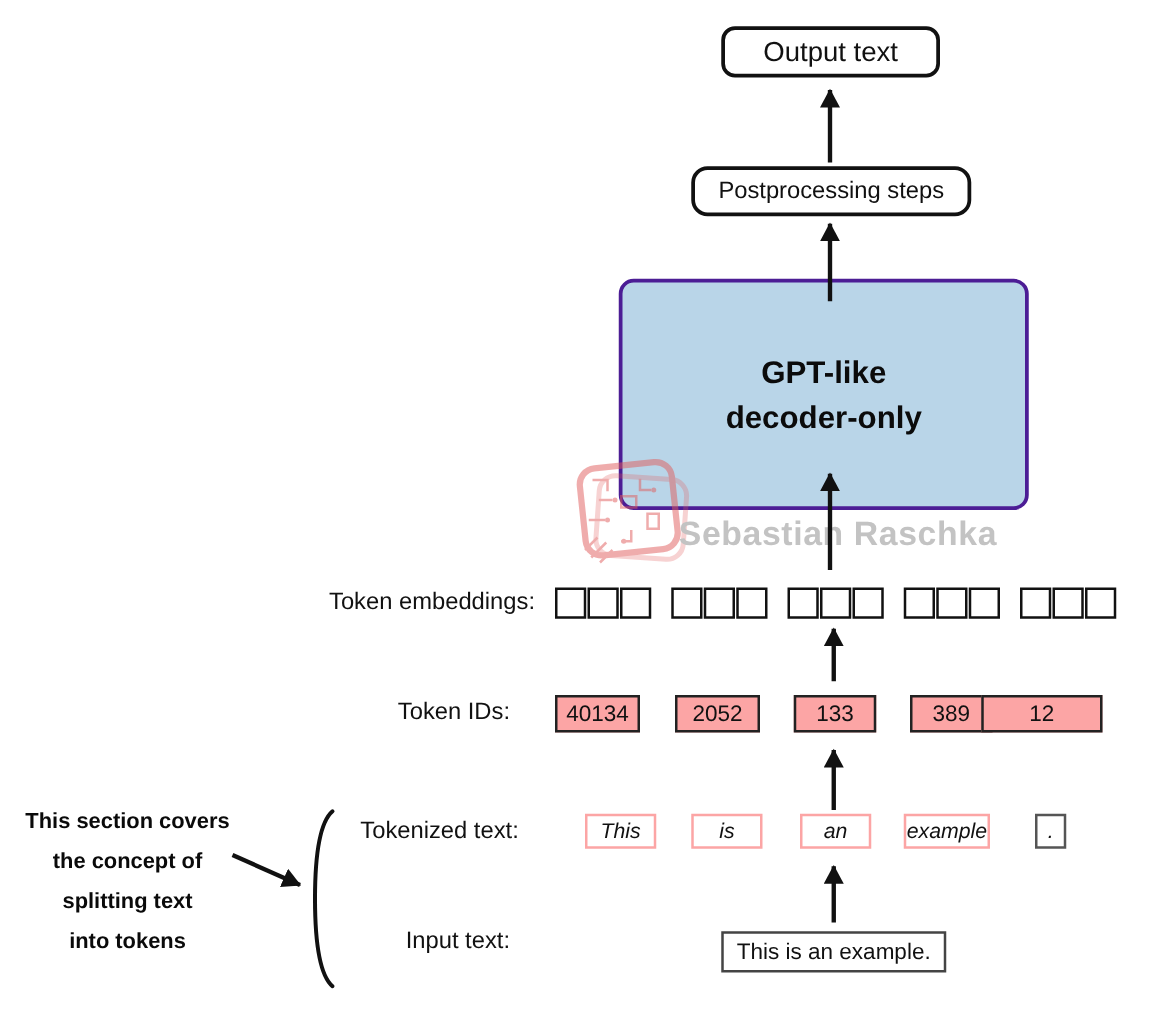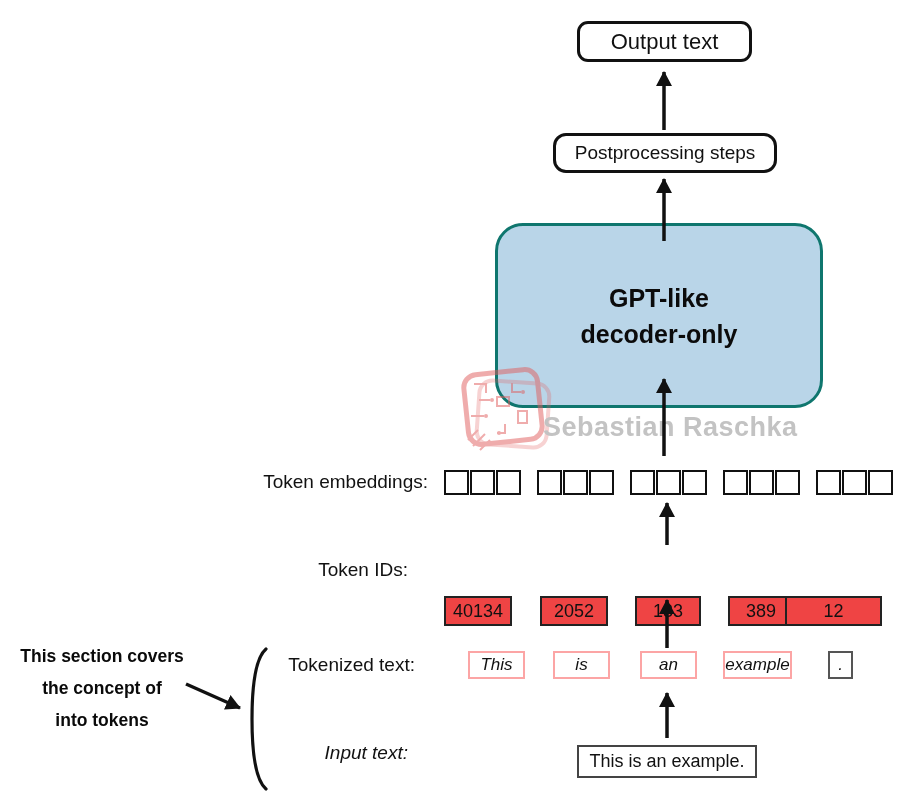--- a/index.html
+++ b/index.html
@@ -11,50 +11,50 @@
   .pillbox{
     position:absolute; background:#fff; border:3px solid #111; border-radius:13px;
     display:flex; align-items:center; justify-content:center;
     font-size:19px; color:#111; box-sizing:border-box; white-space:nowrap;
   }
   #output-box{ left:577px; top:21px;  width:175px; height:41px; font-size:22px;border-radius:11px;}
   #postproc-box{ left:553px; top:133px; width:224px; height:40px; }
   
   #transformer-box{
     position:absolute; left:495px; top:223px; width:328px; height:185px;
-    background:#b9d5e8; border:3px solid #0f766e; border-radius:28px;
+    background:#b9d5e8; border:3px solid #4c1d95; border-radius:12px;
     display:flex; flex-direction:column; align-items:center; justify-content:center;
     box-sizing:border-box; z-index:1;
   }
   #transformer-box .tline{
     font-size:25px; font-weight:700; line-height:36px; text-align:center; color:#0b0b0b;
   }
   
   #watermark-text{
     position:absolute; left:543px; top:412px; width:270px; z-index:2;
     font-size:27px; font-weight:700; color:#c3c3c3; letter-spacing:0.5px; white-space:nowrap;
   }
   #watermark-logo{ position:absolute; left:0; top:0; width:920px; height:807px; z-index:2; pointer-events:none;}
   
   .row-label{
     position:absolute; font-size:19px; color:#111; white-space:nowrap; text-align:right;
   }
   #lbl-emb{ right:492px; top:471px; }
   #lbl-ids{ right:512px; top:559px; }
   #lbl-tok{ right:505px; top:654px; }
-  #lbl-inp{ right:512px; top:742px;font-style:italic; }
+  #lbl-inp{ right:512px; top:742px; }
   
   .emb-group{ position:absolute; top:470px; display:flex; gap:1px; }
   #emb-g1{left:444px} #emb-g2{left:537px} #emb-g3{left:630px} #emb-g4{left:723px} #emb-g5{left:816px}
   .emb-cell{ width:25px; height:25px; box-sizing:border-box; border:2px solid #111; background:#fff; }
   
   .idbox{
     position:absolute; top:556px; height:30px; width:68px; box-sizing:border-box;
-    background:#ef4444; border:2px solid #222; display:flex; align-items:center; justify-content:center;
-    font-size:18px; color:#111;margin-top:40px;
+    background:#fca5a5; border:2px solid #222; display:flex; align-items:center; justify-content:center;
+    font-size:18px; color:#111;
   }
   #id1{left:444px} #id2{left:540px} #id3{left:635px;width:66px} #id4{left:728px;width:66px} #id5{left:785px;width:97px}
   
   .tokbox{
     position:absolute; top:651px; height:28px; box-sizing:border-box;
     background:#fff; border:2px solid #fca5a5; display:flex; align-items:center; justify-content:center;
     font-size:17px; font-style:italic; color:#111;
   }
   #tok1{left:468px;width:57px} #tok2{left:553px;width:57px} #tok3{left:640px;width:57px}
   #tok4{left:723px;width:69px} #tok5{left:828px;width:25px; border-color:#555;}
@@ -155,20 +155,21 @@
   <div id="tok2" class="tokbox">is</div>
   <div id="tok3" class="tokbox">an</div>
   <div id="tok4" class="tokbox">example</div>
   <div id="tok5" class="tokbox">.</div>
 
   <div id="input-box">This is an example.</div>
 
   <div id="annotation">
     <div>This section covers</div>
     <div>the concept of</div>
+    <div>splitting text</div>
     <div>into tokens</div>
   </div>
 
   <svg id="arrows" viewBox="0 0 920 807">
     <defs>
       <marker id="ah" markerUnits="userSpaceOnUse" markerWidth="18" markerHeight="16" refX="14" refY="8" orient="auto">
         <path d="M0,0 L15,8 L0,16 Z" fill="#111"></path>
       </marker>
     </defs>
     <g stroke="#111" stroke-width="3.5">

